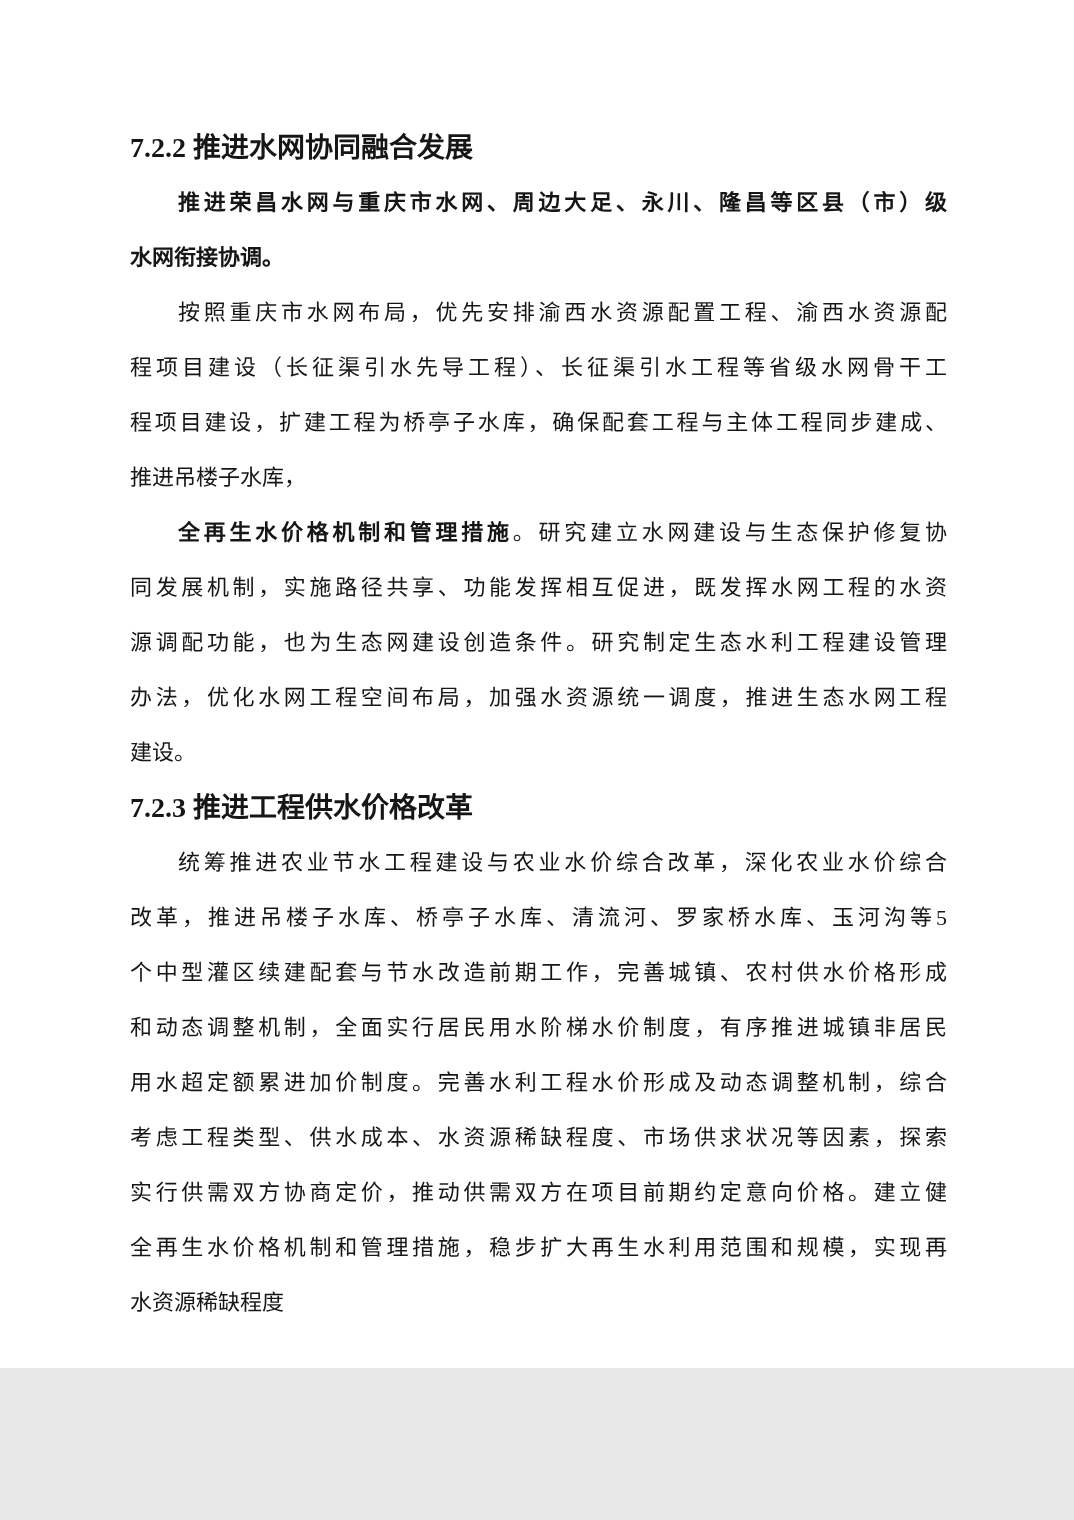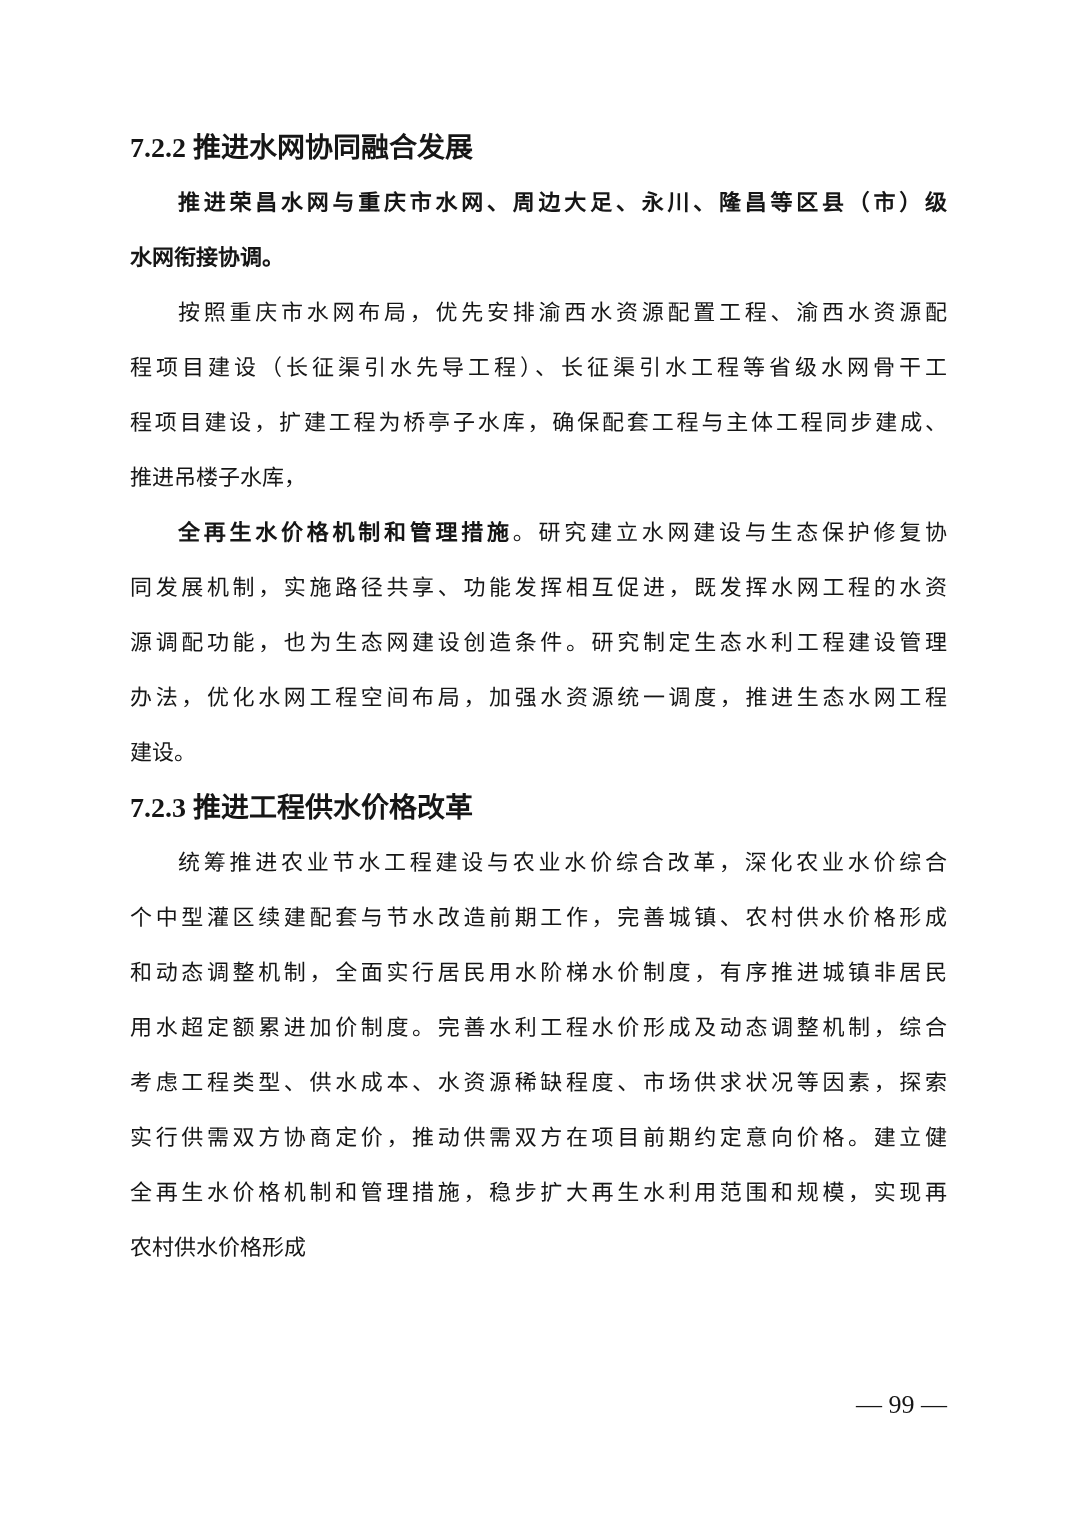--- a/index.html
+++ b/index.html
@@ -3,21 +3,21 @@
 <meta charset="utf-8">
 <style>
   html, body {
     margin: 0;
     padding: 0;
     background: #e8e8e8;
   }
   .page {
     position: relative;
     width: 1074px;
-    height: 1520px;
+    height: 1368px;
     margin: 0 auto;
     background: #ffffff;
     overflow: hidden;
     color: #161616;
     font-family: "Liberation Serif", serif;
   }
   .text-col {
     position: absolute;
     left: 130px;
     top: 120px;
@@ -81,24 +81,25 @@
 
     <div class="ln indent"><span class="bold">全再生水价格机制和管理措施</span><span>。研究建立水网建设与生态保护修复协</span></div>
     <div class="ln">同发展机制，实施路径共享、功能发挥相互促进，既发挥水网工程的水资</div>
     <div class="ln">源调配功能，也为生态网建设创造条件。研究制定生态水利工程建设管理</div>
     <div class="ln">办法，优化水网工程空间布局，加强水资源统一调度，推进生态水网工程</div>
     <div class="ln endline">建设。</div>
 
     <div class="ln heading">7.2.3 推进工程供水价格改革</div>
 
     <div class="ln indent">统筹推进农业节水工程建设与农业水价综合改革，深化农业水价综合</div>
+    <div class="ln">改革，推进吊楼子水库、桥亭子水库、清流河、罗家桥水库、玉河沟等5</div>
     <div class="ln">个中型灌区续建配套与节水改造前期工作，完善城镇、农村供水价格形成</div>
     <div class="ln">和动态调整机制，全面实行居民用水阶梯水价制度，有序推进城镇非居民</div>
     <div class="ln">用水超定额累进加价制度。完善水利工程水价形成及动态调整机制，综合</div>
     <div class="ln">考虑工程类型、供水成本、水资源稀缺程度、市场供求状况等因素，探索</div>
     <div class="ln">实行供需双方协商定价，推动供需双方在项目前期约定意向价格。建立健</div>
     <div class="ln">全再生水价格机制和管理措施，稳步扩大再生水利用范围和规模，实现再</div>
-    <div class="ln endline">农村供水价格形成</div>
+    <div class="ln endline">水资源稀缺程度</div>
 
   </div>
 
   <div class="page-num">— 99 —</div>
 </div>
 
 </body></html>

